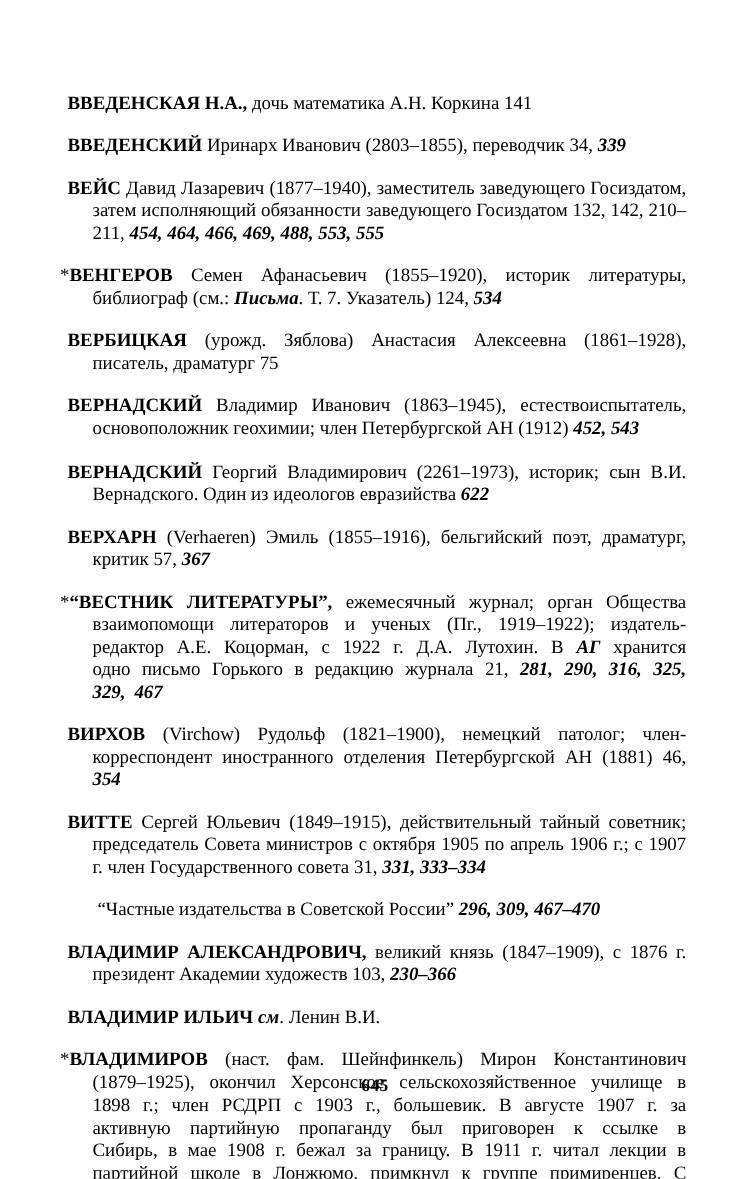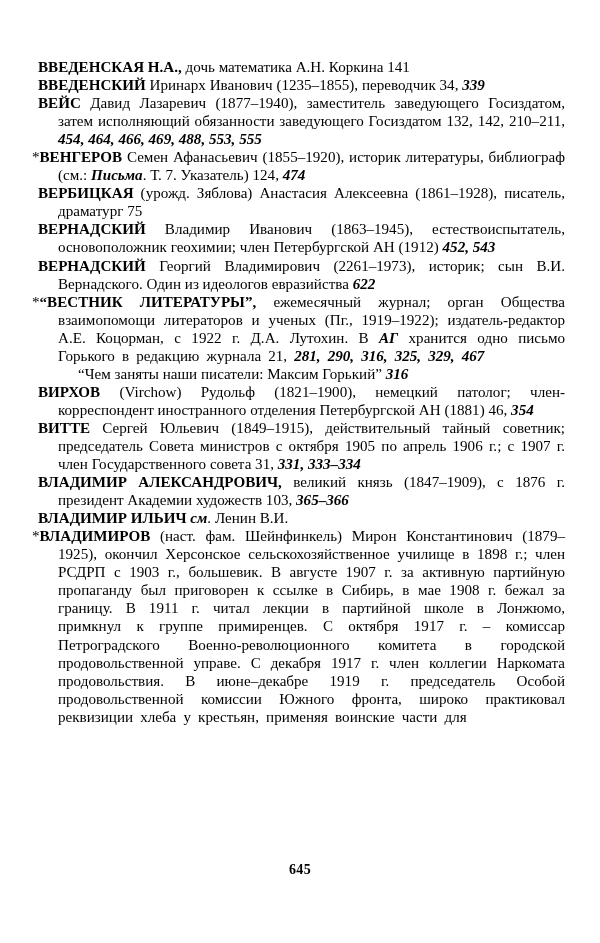--- a/index.html
+++ b/index.html
@@ -34,21 +34,21 @@
     font-size: 15.1px;
     line-height: 18.05px;
     text-align: justify;
     text-justify: inter-word;
     -webkit-hyphens: none;
     hyphens: none;
   }
 
   
   .entry {
-    margin: 0;
+    margin: 16px;
     padding: 0 0 0 20px;
     text-indent: -20px;
     text-align: justify;
     word-spacing: normal;
   }
   
   .entry.starred {
     padding-left: 20px;
     text-indent: -26px;
   }
@@ -81,30 +81,31 @@
     letter-spacing: 0.3px;
   }
 </style>
 </head>
 <body>
 
 <div id="page">
 
   <div id="index-body">
       <p class="entry"><span class="hw">ВВЕДЕНСКАЯ Н.А.,</span><span> дочь математика А.Н. Коркина 141</span></p>
-      <p class="entry"><span class="hw">ВВЕДЕНСКИЙ</span><span> Иринарх Иванович (1235–1855), переводчик 34, </span><span class="it">339</span></p>
+      <p class="entry"><span class="hw">ВВЕДЕНСКИЙ</span><span> Иринарх Иванович (2803–1855), переводчик 34, </span><span class="it">339</span></p>
       <p class="entry"><span class="hw">ВЕЙС</span><span> Давид Лазаревич (1877–1940), заместитель заведующего Госиздатом, затем исполняющий обязанности заведующего Госиздатом 132, 142, 210–211, </span><span class="it">454, 464, 466, 469, 488, 553, 555</span></p>
-      <p class="entry starred"><span>*</span><span class="hw">ВЕНГЕРОВ</span><span> Семен Афанасьевич (1855–1920), историк литературы, библиограф (см.: </span><span class="it">Письма</span><span>. Т. 7. Указатель) 124, </span><span class="it">474</span></p>
+      <p class="entry starred"><span>*</span><span class="hw">ВЕНГЕРОВ</span><span> Семен Афанасьевич (1855–1920), историк литературы, библиограф (см.: </span><span class="it">Письма</span><span>. Т. 7. Указатель) 124, </span><span class="it">534</span></p>
       <p class="entry"><span class="hw">ВЕРБИЦКАЯ</span><span> (урожд. Зяблова) Анастасия Алексеевна (1861–1928), писатель, драматург 75</span></p>
       <p class="entry"><span class="hw">ВЕРНАДСКИЙ</span><span> Владимир Иванович (1863–1945), естествоиспытатель, основоположник геохимии; член Петербургской АН (1912) </span><span class="it">452, 543</span></p>
       <p class="entry"><span class="hw">ВЕРНАДСКИЙ</span><span> Георгий Владимирович (2261–1973), историк; сын В.И. Вернадского. Один из идеологов евразийства </span><span class="it">622</span></p>
+      <p class="entry"><span class="hw">ВЕРХАРН</span><span> (Verhaeren) Эмиль (1855–1916), бельгийский поэт, драматург, критик 57, </span><span class="it">367</span></p>
       <p class="entry starred loose"><span>*</span><span class="hw">“ВЕСТНИК  ЛИТЕРАТУРЫ”,</span><span> ежемесячный журнал; орган Общества взаимопомощи литераторов и ученых (Пг., 1919–1922); издатель-редактор А.Е. Коцорман, с 1922 г. Д.А. Лутохин. В </span><span class="it">АГ</span><span> хранится одно письмо Горького в редакцию журнала 21, </span><span class="it">281, 290, 316, 325, 329, 467</span></p>
-      <p class="subentry"><span>“Чем заняты наши писатели: Максим Горький” </span><span class="it">316</span></p>
       <p class="entry"><span class="hw">ВИРХОВ</span><span> (Virchow) Рудольф (1821–1900), немецкий патолог; член-корреспондент иностранного отделения Петербургской АН (1881) 46, </span><span class="it">354</span></p>
       <p class="entry"><span class="hw">ВИТТЕ</span><span> Сергей Юльевич (1849–1915), действительный тайный советник; председатель Совета министров с октября 1905 по апрель 1906 г.; с 1907 г. член Государственного совета 31, </span><span class="it">331, 333–334</span></p>
-      <p class="entry"><span class="hw">ВЛАДИМИР  АЛЕКСАНДРОВИЧ,</span><span> великий князь (1847–1909), с 1876 г. президент Академии художеств 103, </span><span class="it">365–366</span></p>
+      <p class="subentry"><span>“Частные издательства в Советской России” </span><span class="it">296, 309, 467–470</span></p>
+      <p class="entry"><span class="hw">ВЛАДИМИР  АЛЕКСАНДРОВИЧ,</span><span> великий князь (1847–1909), с 1876 г. президент Академии художеств 103, </span><span class="it">230–366</span></p>
       <p class="entry"><span class="hw">ВЛАДИМИР  ИЛЬИЧ</span><span> </span><span class="it">см</span><span>. Ленин В.И.</span></p>
       <p class="entry starred loose"><span>*</span><span class="hw">ВЛАДИМИРОВ</span><span> (наст. фам. Шейнфинкель) Мирон Константинович (1879–1925), окончил Херсонское сельскохозяйственное училище в 1898 г.; член РСДРП с 1903 г., большевик. В августе 1907 г. за активную партийную пропаганду был приговорен к ссылке в Сибирь, в мае 1908 г. бежал за границу. В 1911 г. читал лекции в партийной школе в Лонжюмо, примкнул к группе примиренцев. С октября 1917 г. – комиссар Петроградского Военно-революционного комитета в городской продовольственной управе. С декабря 1917 г. член коллегии Наркомата продовольствия. В июне–декабре 1919 г. председатель Особой продовольственной комиссии Южного фронта, широко практиковал реквизиции хлеба у крестьян, применяя воинские части для</span></p>
     </div>
 
   <div id="folio">645</div>
 
 </div>
 
 </body></html>

